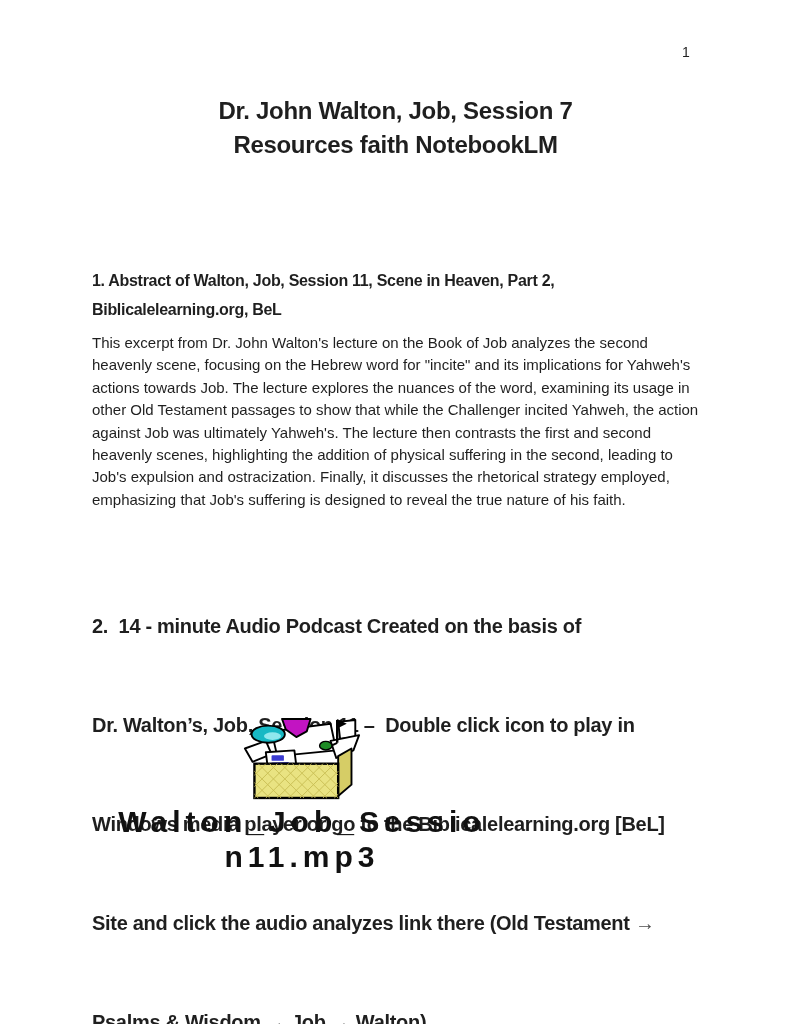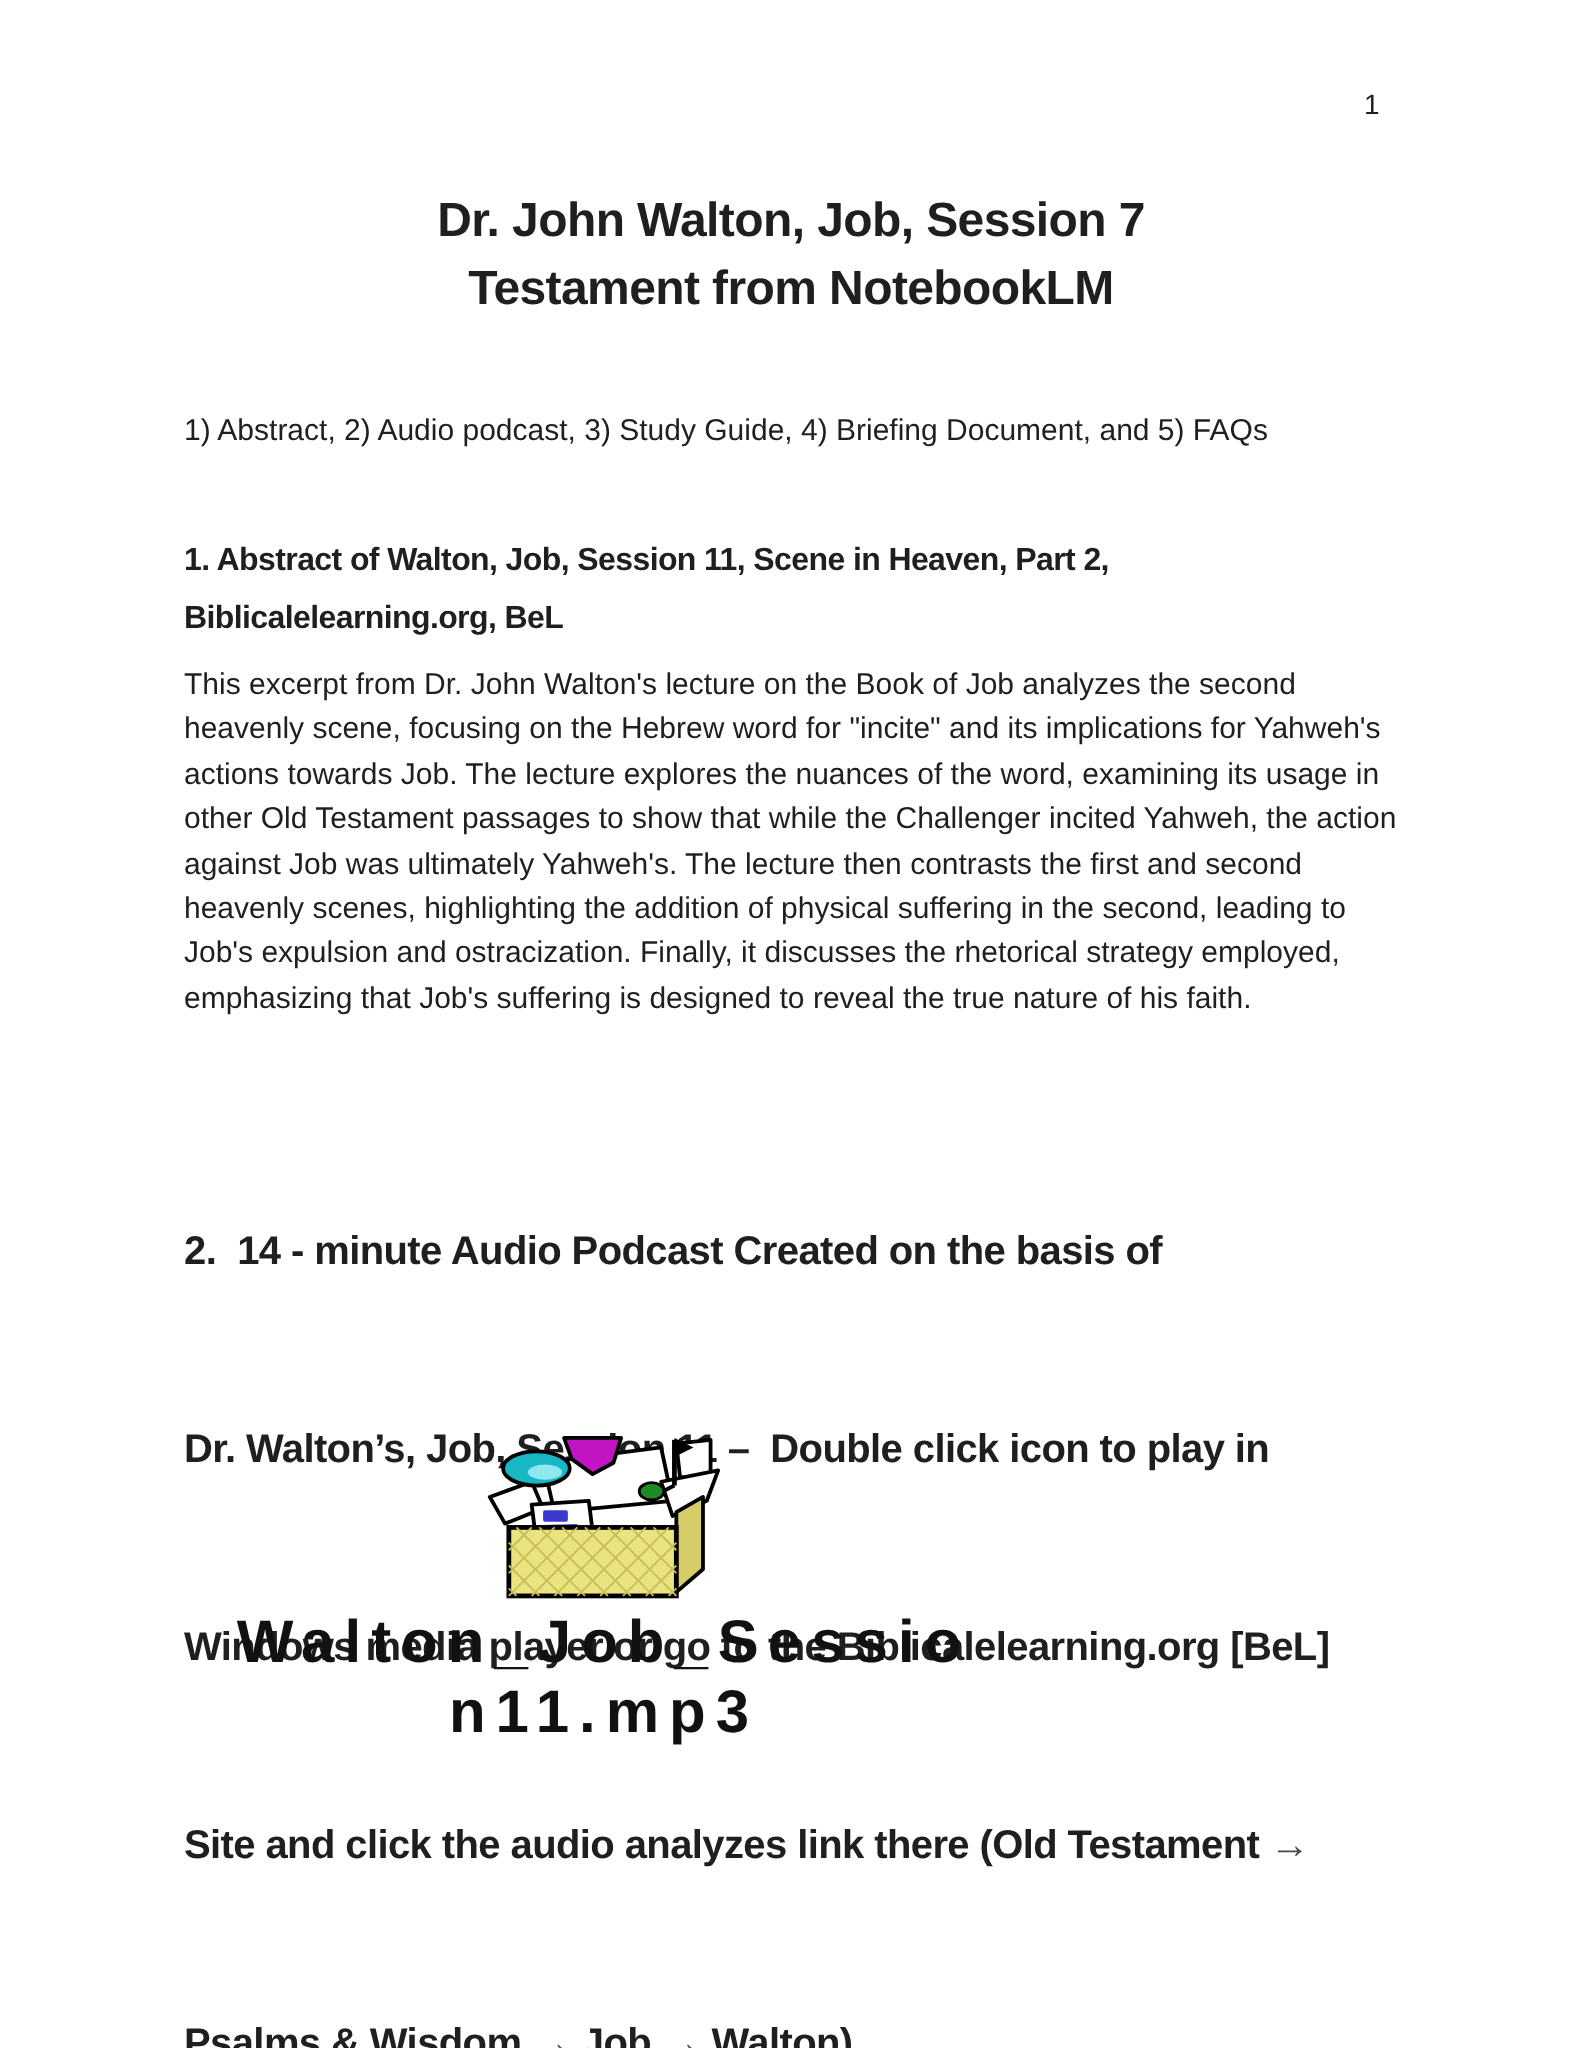--- a/index.html
+++ b/index.html
@@ -36,24 +36,23 @@
 </style>
 </head>
 <body>
 
 <div class="page">
 
   <div class="page-number">1</div>
 
   <div class="doc-title">
     <div>Dr. John Walton, Job, Session 7</div>
-    <div>Testament from NotebookLM</div>
+    <div>Resources faith NotebookLM</div>
   </div>
 
-  <p class="resources">1) Abstract, 2) Audio podcast, 3) Study Guide, 4) Briefing Document, and 5) FAQs</p>
 
   <div class="s1-heading">
     <div>1. Abstract of Walton, Job, Session 11, Scene in Heaven, Part 2,</div>
     <div>Biblicalelearning.org, BeL</div>
   </div>
 
   <p class="body-text">This excerpt from Dr. John Walton's lecture on the Book of Job analyzes the second heavenly scene, focusing on the Hebrew word for "incite" and its implications for Yahweh's actions towards Job. The lecture explores the nuances of the word, examining its usage in other Old Testament passages to show that while the Challenger incited Yahweh, the action against Job was ultimately Yahweh's. The lecture then contrasts the first and second heavenly scenes, highlighting the addition of physical suffering in the second, leading to Job's expulsion and ostracization. Finally, it discusses the rhetorical strategy employed, emphasizing that Job's suffering is designed to reveal the true nature of his faith.</p>
 
   <div class="s2-heading">
     <div>2.  14 - minute Audio Podcast Created on the basis of</div>

